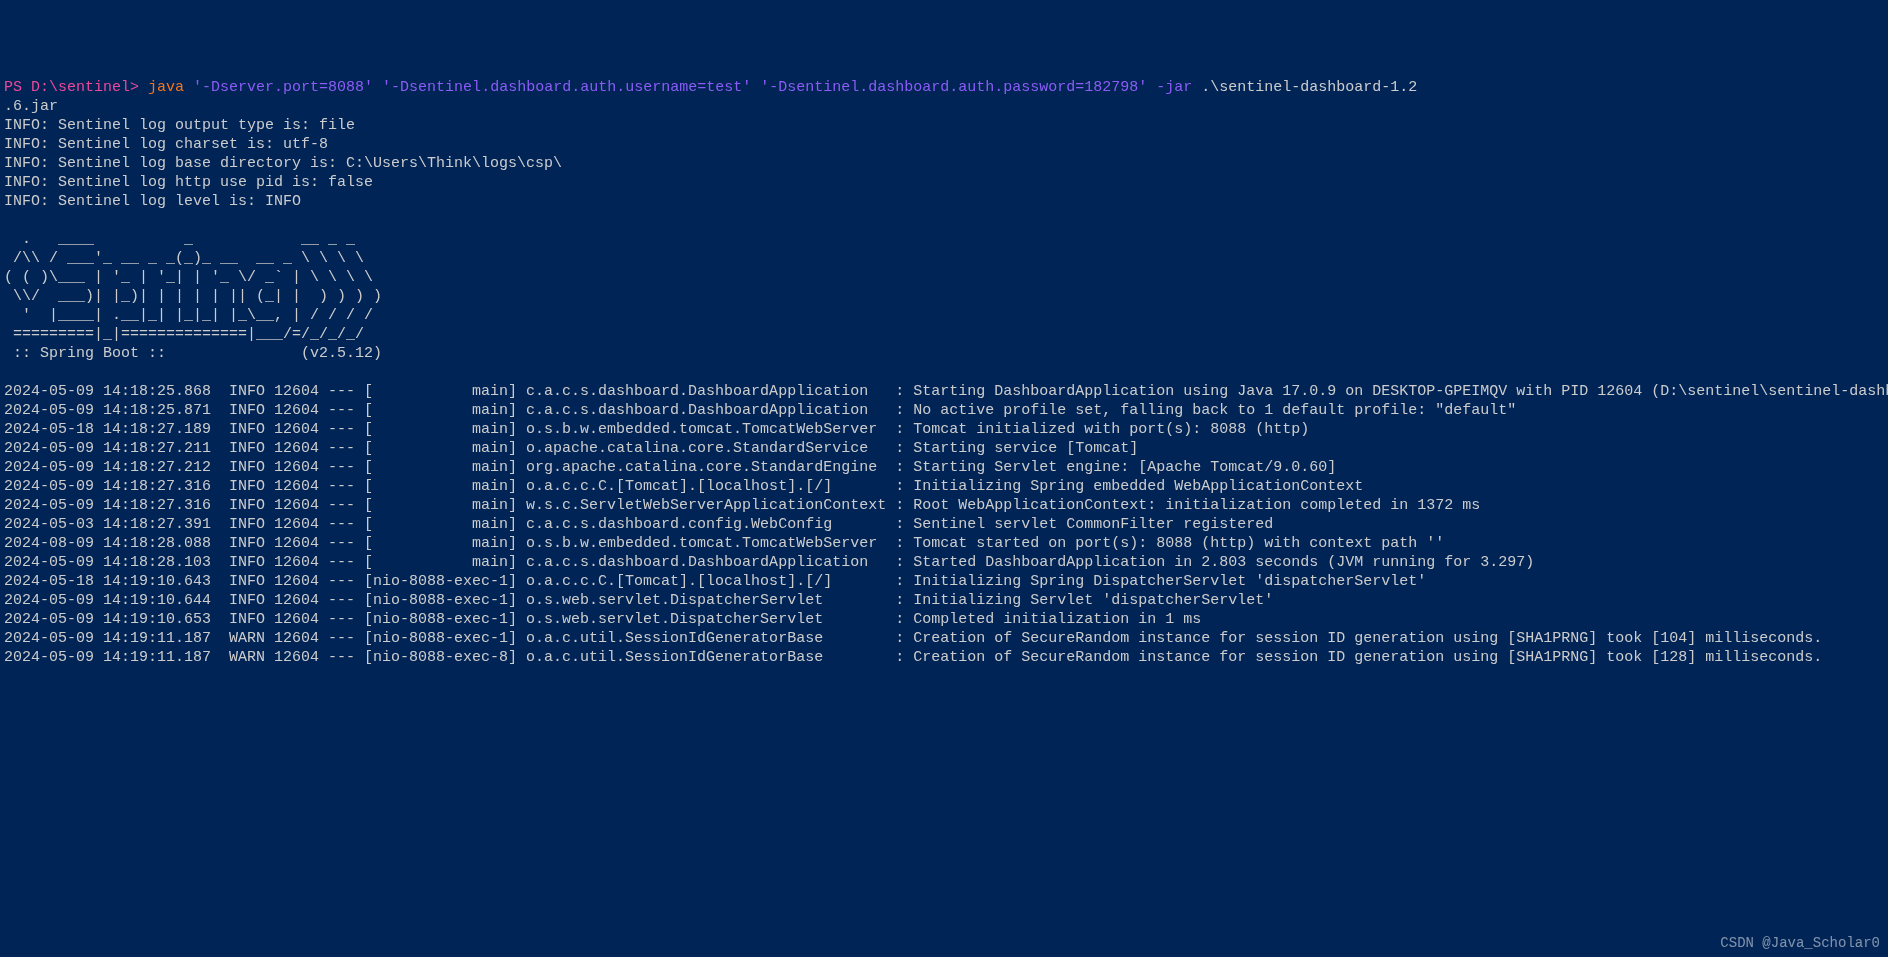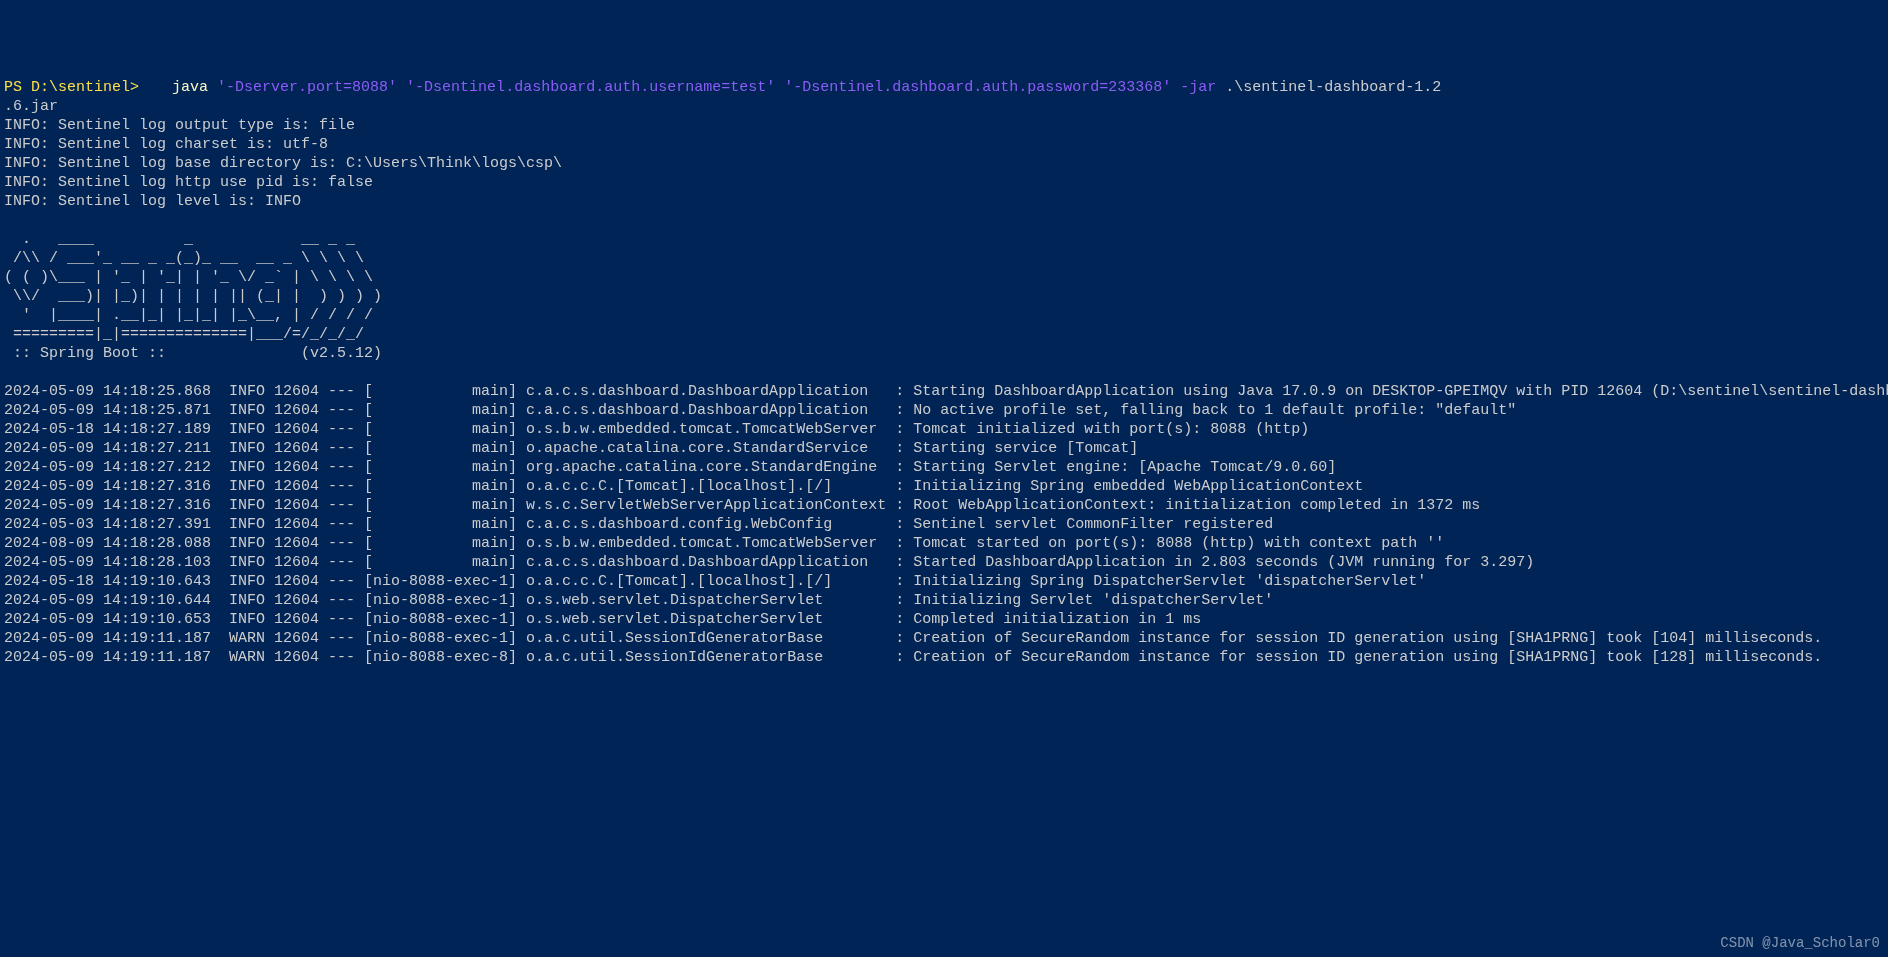--- a/index.html
+++ b/index.html
@@ -10,41 +10,41 @@
     font-size:15px;
     line-height:19px;
     white-space:pre;
     padding:2px 4px;
     width:1888px;
     height:957px;
     overflow:hidden;
     position:relative;
   }
   .prompt-line { color:#cccccc; }
-  .ps-prompt { color:#fde047; }
-  .cmd-yellow { color:#fef9c3;margin-left:24px; }
+  .ps-prompt { color:#ec4899; }
+  .cmd-yellow { color:#f97316; }
   .cmd-gray { color:#8b5cf6; }
   .info-line { color:#cccccc; }
   .ascii { color:#cccccc; }
   .log-line { color:#cccccc; }
   .watermark {
     position:absolute;
     right:8px;
     bottom:4px;
     color:rgba(255,255,255,0.5);
     font-size:14px;
     font-family:Liberation Mono, monospace;
   }
 </style>
 </head>
 <body>
 
 
 
-<div><span class="prompt-line"><span class="ps-prompt">PS D:\sentinel&gt; </span><span class="cmd-yellow">java</span> <span class="cmd-gray">'-Dserver.port=8088'</span> <span class="cmd-gray">'-Dsentinel.dashboard.auth.username=test'</span> <span class="cmd-gray">'-Dsentinel.dashboard.auth.password=233368'</span> <span class="cmd-gray">-jar</span><span> .\sentinel-dashboard-1.2</span>
+<div><span class="prompt-line"><span class="ps-prompt">PS D:\sentinel&gt; </span><span class="cmd-yellow">java</span> <span class="cmd-gray">'-Dserver.port=8088'</span> <span class="cmd-gray">'-Dsentinel.dashboard.auth.username=test'</span> <span class="cmd-gray">'-Dsentinel.dashboard.auth.password=182798'</span> <span class="cmd-gray">-jar</span><span> .\sentinel-dashboard-1.2</span>
 <span>.6.jar</span></span>
 <span class="info-line">INFO: Sentinel log output type is: file</span>
 <span class="info-line">INFO: Sentinel log charset is: utf-8</span>
 <span class="info-line">INFO: Sentinel log base directory is: C:\Users\Think\logs\csp\</span>
 <span class="info-line">INFO: Sentinel log http use pid is: false</span>
 <span class="info-line">INFO: Sentinel log level is: INFO</span>
 
 <span class="ascii">  .   ____          _            __ _ _
  /\\ / ___'_ __ _ _(_)_ __  __ _ \ \ \ \
 ( ( )\___ | '_ | '_| | '_ \/ _` | \ \ \ \

